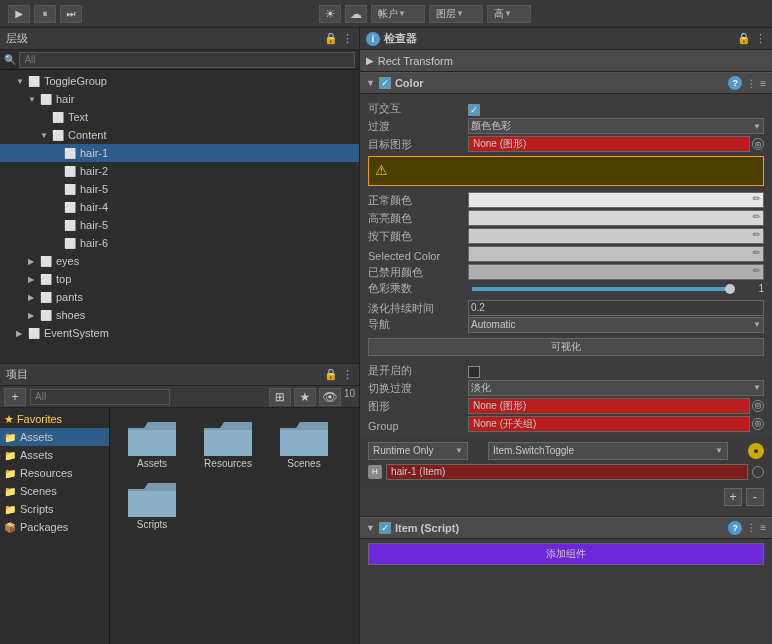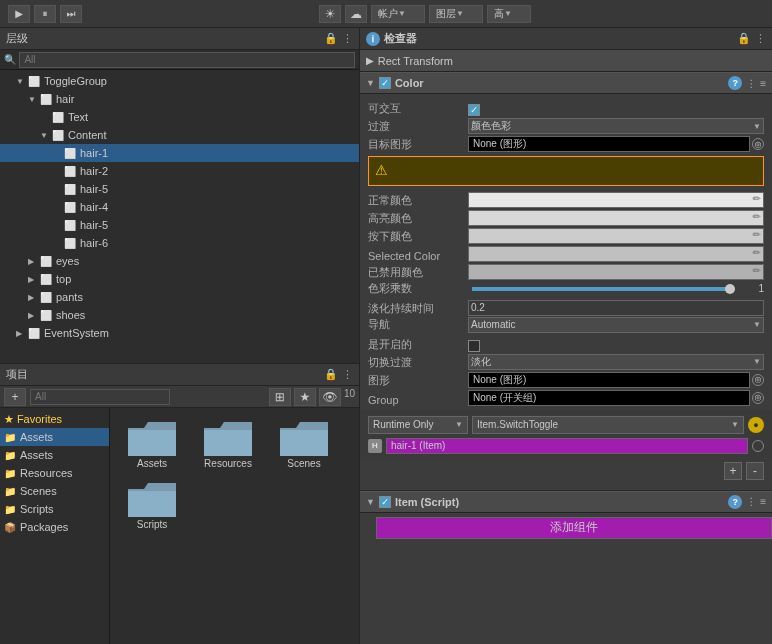--- a/index.html
+++ b/index.html
@@ -360,21 +360,21 @@
       font-size: 10px;
       line-height: 1.4;
     }
     .warning-icon {
       color: #ffcc00;
       font-size: 14px;
       flex-shrink: 0;
     }
 
     .none-field {
-      background: #000000;
+      background: #b91c1c;
       border: 1px solid #666;
       color: #c8c8c8;
       height: 16px;
       font-size: 10px;
       flex: 1;
       display: flex;
       align-items: center;
       padding: 0 4px;
       justify-content: space-between;
     }
@@ -448,21 +448,21 @@
       cursor: pointer;
       display: flex;
       align-items: center;
       justify-content: center;
     }
 
     .runtime-row {
       display: flex;
       align-items: center;
       padding: 2px 8px;
-      gap: 4px;
+      gap: 20px;
     }
     .runtime-dropdown {
       background: #4a4a4a;
       border: 1px solid #666;
       color: #c8c8c8;
       height: 18px;
       font-size: 10px;
       width: 100px;
       display: flex;
       align-items: center;
@@ -494,21 +494,21 @@
       height: 14px;
       background: #888;
       border-radius: 2px;
       font-size: 8px;
       color: white;
       display: flex;
       align-items: center;
       justify-content: center;
     }
     .event-obj-field {
-      background: #a21caf;
+      background: #7f1d1d;
       border: 1px solid #666;
       color: #c8c8c8;
       height: 16px;
       font-size: 10px;
       flex: 1;
       display: flex;
       align-items: center;
       padding: 0 4px;
       justify-content: space-between;
     }
@@ -534,27 +534,27 @@
       width: 18px;
       height: 18px;
       display: flex;
       align-items: center;
       justify-content: center;
       cursor: pointer;
       font-size: 12px;
     }
 
     .add-component-btn {
-      background: #a21caf;
+      background: #6d28d9;
       border: 1px solid #666;
       color: #c8c8c8;
-      font-size: 12px;
+      font-size: 10px;
       height: 22px;
       width: calc(100% - 16px);
-      margin: 4px 16px;
+      margin: 4px 8px;
       text-align: center;
       cursor: pointer;
       display: flex;
       align-items: center;
       justify-content: center;
     }
 
     .info-circle {
       width: 14px;
       height: 14px;
@@ -980,20 +980,23 @@
         <div class="nav-row">
           <span class="inspector-label">导航</span>
           <div class="inspector-value">
             <div class="inspector-dropdown">
               <span>Automatic</span>
               <span class="chevron-down">▼</span>
             </div>
           </div>
         </div>
 
+        <div class="visible-btn">
+          <span>可视化</span>
+        </div>
 
         <div class="inspector-row">
           <span class="inspector-label">是开启的</span>
           <div class="checkbox-checked" style="background:#2d2d2d;border:1px solid #888;"></div>
         </div>
 
         <div class="inspector-row">
           <span class="inspector-label">切换过渡</span>
           <div class="inspector-value">
             <div class="inspector-dropdown">

